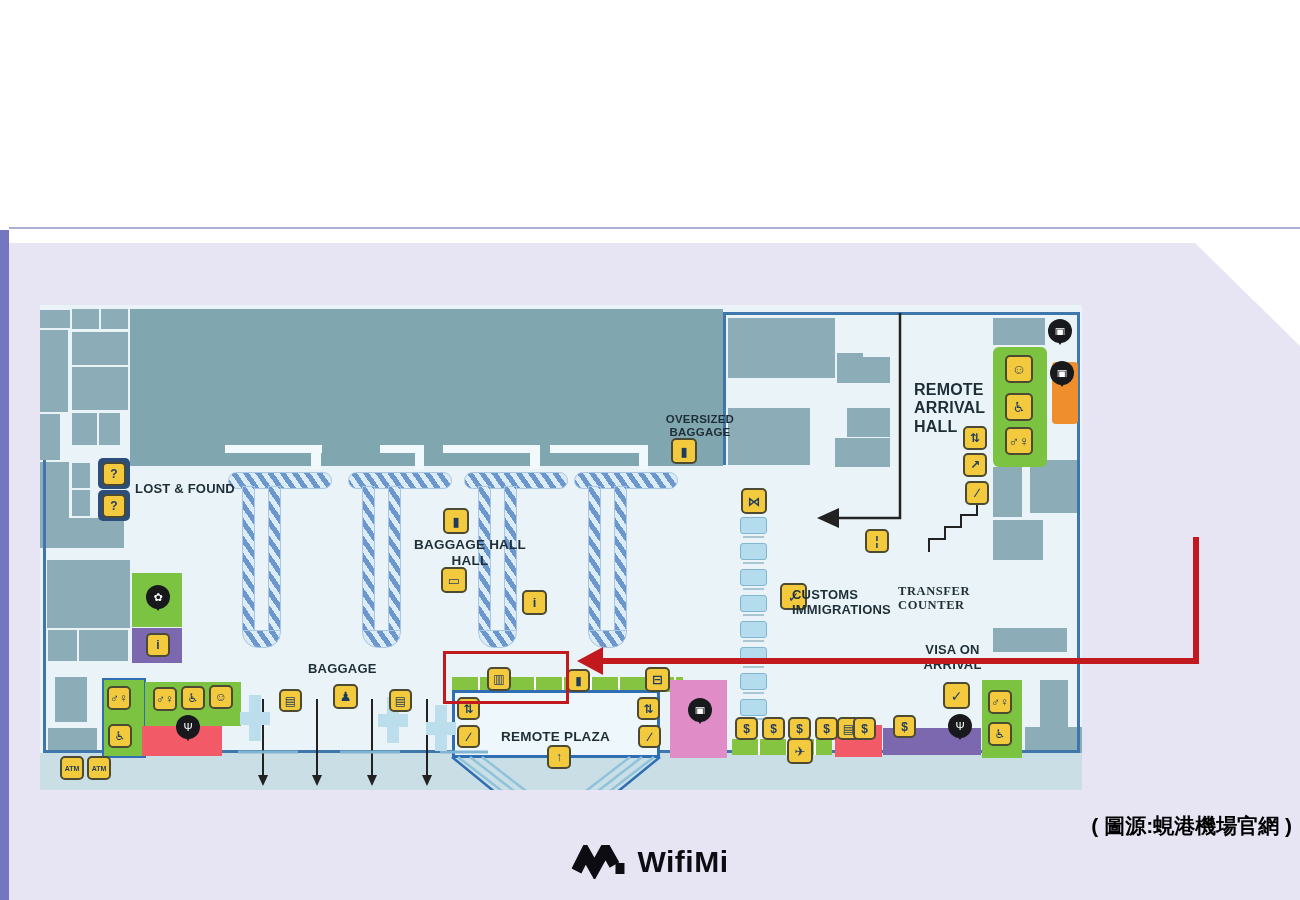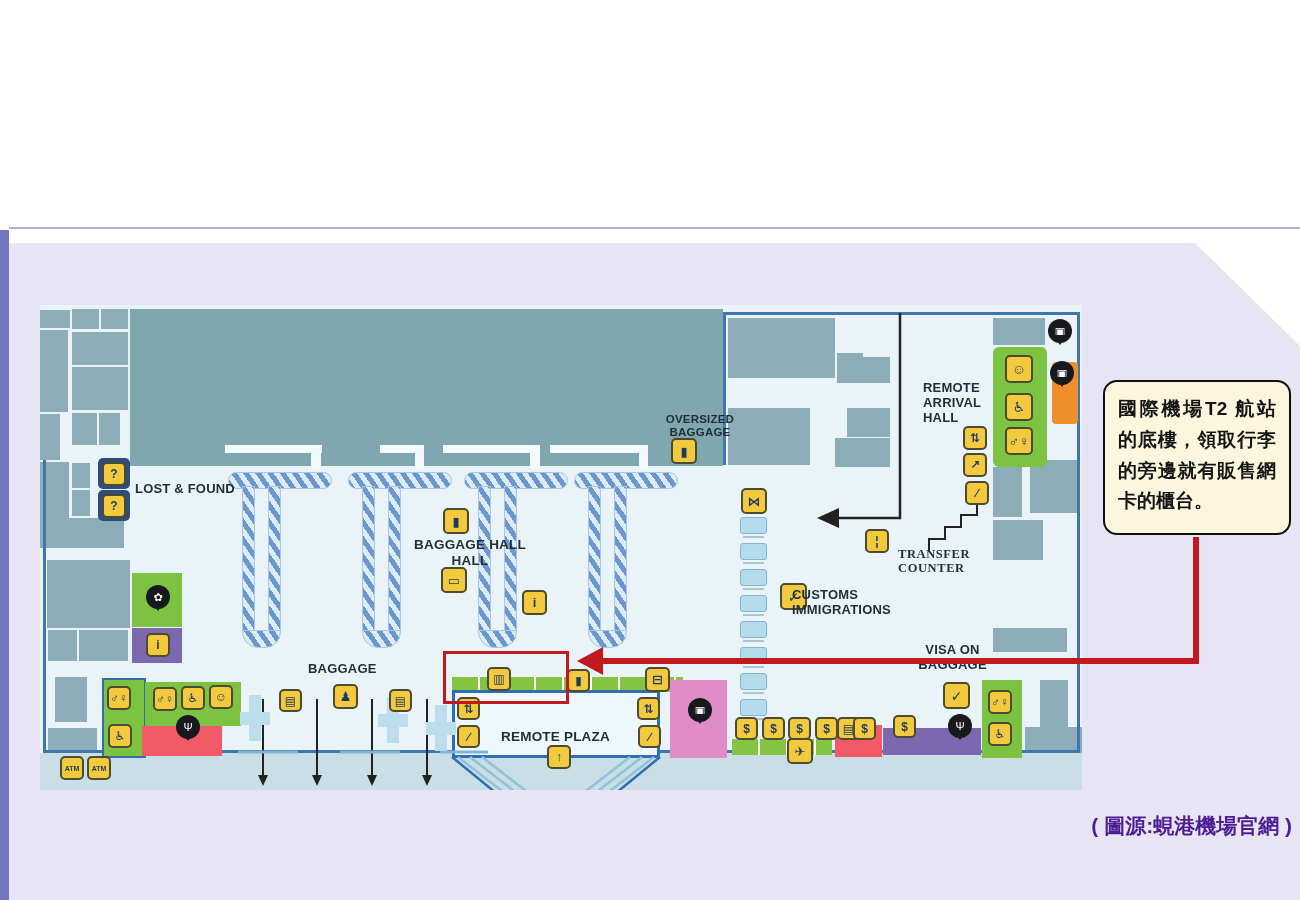--- a/index.html
+++ b/index.html
@@ -29,31 +29,31 @@
   .ic-booth::after{content:"";position:absolute;left:2px;right:2px;bottom:-5px;height:2px;background:#a9c6d2;}
   .ic-atm{letter-spacing:0;}
   .xray{position:absolute;z-index:2;
         background:linear-gradient(#bcdeec,#bcdeec) 50% 50%/12px 100% no-repeat,
                    linear-gradient(#bcdeec,#bcdeec) 50% 50%/100% 13px no-repeat;}
   .pin{position:absolute;background:#17191d;border-radius:50%;color:#fff;display:flex;align-items:center;
        justify-content:center;z-index:6;}
   .pin::after{content:"";position:absolute;left:50%;bottom:-9px;transform:translateX(-50%);
        border:7px solid transparent;border-top:10px solid #17191d;}
   .lbl{position:absolute;font-weight:700;color:#1e2e36;line-height:1.15;letter-spacing:.2px;z-index:5;}
-  .lbl.serif{font-family:"Liberation Serif","DejaVu Serif",serif;font-weight:600;letter-spacing:.6px;}
+  .lbl.serif{font-family:"Liberation Serif","DejaVu Serif",serif;font-weight:600;letter-spacing:.6px;margin-top:37px;}
   #map svg,.overlay-svg{position:absolute;left:0;top:0;pointer-events:none;}
 
   
   .red-rect{position:absolute;border:3px solid #c2191f;z-index:40;}
   .callout{position:absolute;background:#fbf6dd;border:2.5px solid #101010;border-radius:14px;
            box-sizing:border-box;padding:12px 13px;z-index:60;}
   .callout p{margin:0;font-size:19px;font-weight:700;color:#151515;line-height:1.62;text-align:justify;}
 
   
-  .attribution{position:absolute;top:812px;right:8px;font-size:21px;font-weight:600;color:#4c1d95;z-index:20;}
+  .attribution{position:absolute;top:812px;right:8px;font-size:21px;font-weight:600;color:#000000;z-index:20;}
   .brand{position:absolute;top:845px;left:50%;transform:translateX(-50%);display:flex;align-items:center;
          gap:12px;z-index:20;}
   .brand .word{font-size:30px;font-weight:700;color:#0c0c12;letter-spacing:.5px;}
 </style>
 </head>
 <body>
 
 <div id="stage">
 
   <div class="hairline"></div>
@@ -206,40 +206,44 @@
       <div class="ic" style="left: 68px; top: 419px; width: 24px; height: 24px; font-size: 12px;">♿</div>
       <div class="ic" style="left: 113px; top: 382px; width: 24px; height: 24px; font-size: 12px;">♂♀</div>
       <div class="ic" style="left: 141px; top: 381px; width: 24px; height: 24px; font-size: 12px;">♿</div>
       <div class="ic" style="left: 169px; top: 380px; width: 24px; height: 24px; font-size: 12px;">☺</div>
       <div class="ic" style="left: 106px; top: 328px; width: 24px; height: 24px; font-size: 12px;">i</div>
       <div class="ic ic-atm" style="left: 20px; top: 451px; width: 24px; height: 24px; font-size: 7px;">ATM</div>
       <div class="ic ic-atm" style="left: 47px; top: 451px; width: 24px; height: 24px; font-size: 7px;">ATM</div>
       <div class="lbl" style="left: 95px; top: 177px; width: 120px; font-size: 13px;">LOST &amp; FOUND</div>
       <div class="lbl" style="left: 600px; top: 108px; width: 120px; font-size: 11.5px; text-align: center;">OVERSIZED BAGGAGE</div>
       <div class="lbl" style="left: 360px; top: 232px; width: 140px; font-size: 13.5px; text-align: center;">BAGGAGE HALL HALL</div>
-      <div class="lbl" style="left: 874px; top: 76px; width: 76px; font-size: 13px; margin-left: 9px;">REMOTE ARRIVAL HALL</div>
+      <div class="lbl" style="left: 874px; top: 76px; width: 76px; font-size: 16px;">REMOTE ARRIVAL HALL</div>
       <div class="lbl serif" style="left: 858px; top: 242px; width: 92px; font-size: 12.5px;">TRANSFER COUNTER</div>
       <div class="lbl" style="left: 752px; top: 283px; width: 140px; font-size: 13px;">CUSTOMS IMMIGRATIONS</div>
-      <div class="lbl" style="left: 860px; top: 338px; width: 105px; font-size: 13px; text-align: center;">VISA ON BAGGAGE</div>
+      <div class="lbl" style="left: 860px; top: 338px; width: 105px; font-size: 13px; text-align: center;">VISA ON ARRIVAL</div>
       <div class="lbl" style="left: 268px; top: 357px; width: 90px; font-size: 13px;">BAGGAGE</div>
       <div class="lbl" style="left: 448px; top: 424px; width: 135px; font-size: 13.5px; text-align: center;">REMOTE PLAZA</div>
       <div class="pin" style="left: 1008px; top: 14px; width: 24px; height: 24px; font-size: 11px;">▣</div>
       <div class="pin" style="left: 1010px; top: 56px; width: 24px; height: 24px; font-size: 11px;">▣</div>
       <div class="pin" style="left: 106px; top: 280px; width: 24px; height: 24px; font-size: 11px;">✿</div>
       <div class="pin" style="left: 136px; top: 410px; width: 24px; height: 24px; font-size: 11px;">Ψ</div>
       <div class="pin" style="left: 648px; top: 393px; width: 24px; height: 24px; font-size: 11px;">▣</div>
       <div class="pin" style="left: 908px; top: 409px; width: 24px; height: 24px; font-size: 11px;">Ψ</div>
     </div>
 
   <div class="red-rect" style="left: 443px; top: 651px; width: 120px; height: 47px;"></div>
   <svg class="overlay-svg" width="1300" height="900" style="z-index:50;">
       <polyline points="1196,537 1196,661 601,661" stroke="#c2191f" stroke-width="6" fill="none"></polyline>
       <polygon points="577,661 603,647 603,675" fill="#c2191f"></polygon>
     </svg>
 
-  <div class="callout" style="left: 1103px; top: 380px; width: 188px; height: 155px;">
-    <p>國際機場T2 航站的底樓，領取行李的旁邊就有販售網卡的櫃台。</p>
+
+  <div class="attribution">( 圖源:蜆港機場官網 )</div>
+
+  <div class="brand">
+    <svg width="54" height="34" viewBox="0 0 54 34">
+      <polyline points="5,26 14,8 23,24 34,4 43,20" fill="none" stroke="#0c0c12" stroke-width="11"></polyline>
+      <rect x="44" y="18" width="9" height="11" fill="#0c0c12"></rect>
+    </svg>
+    <span class="word">WifiMi</span>
   </div>
 
-  <div class="attribution">( 圖源:蜆港機場官網 )</div>
-
-
 </div>
 
 </body></html>

